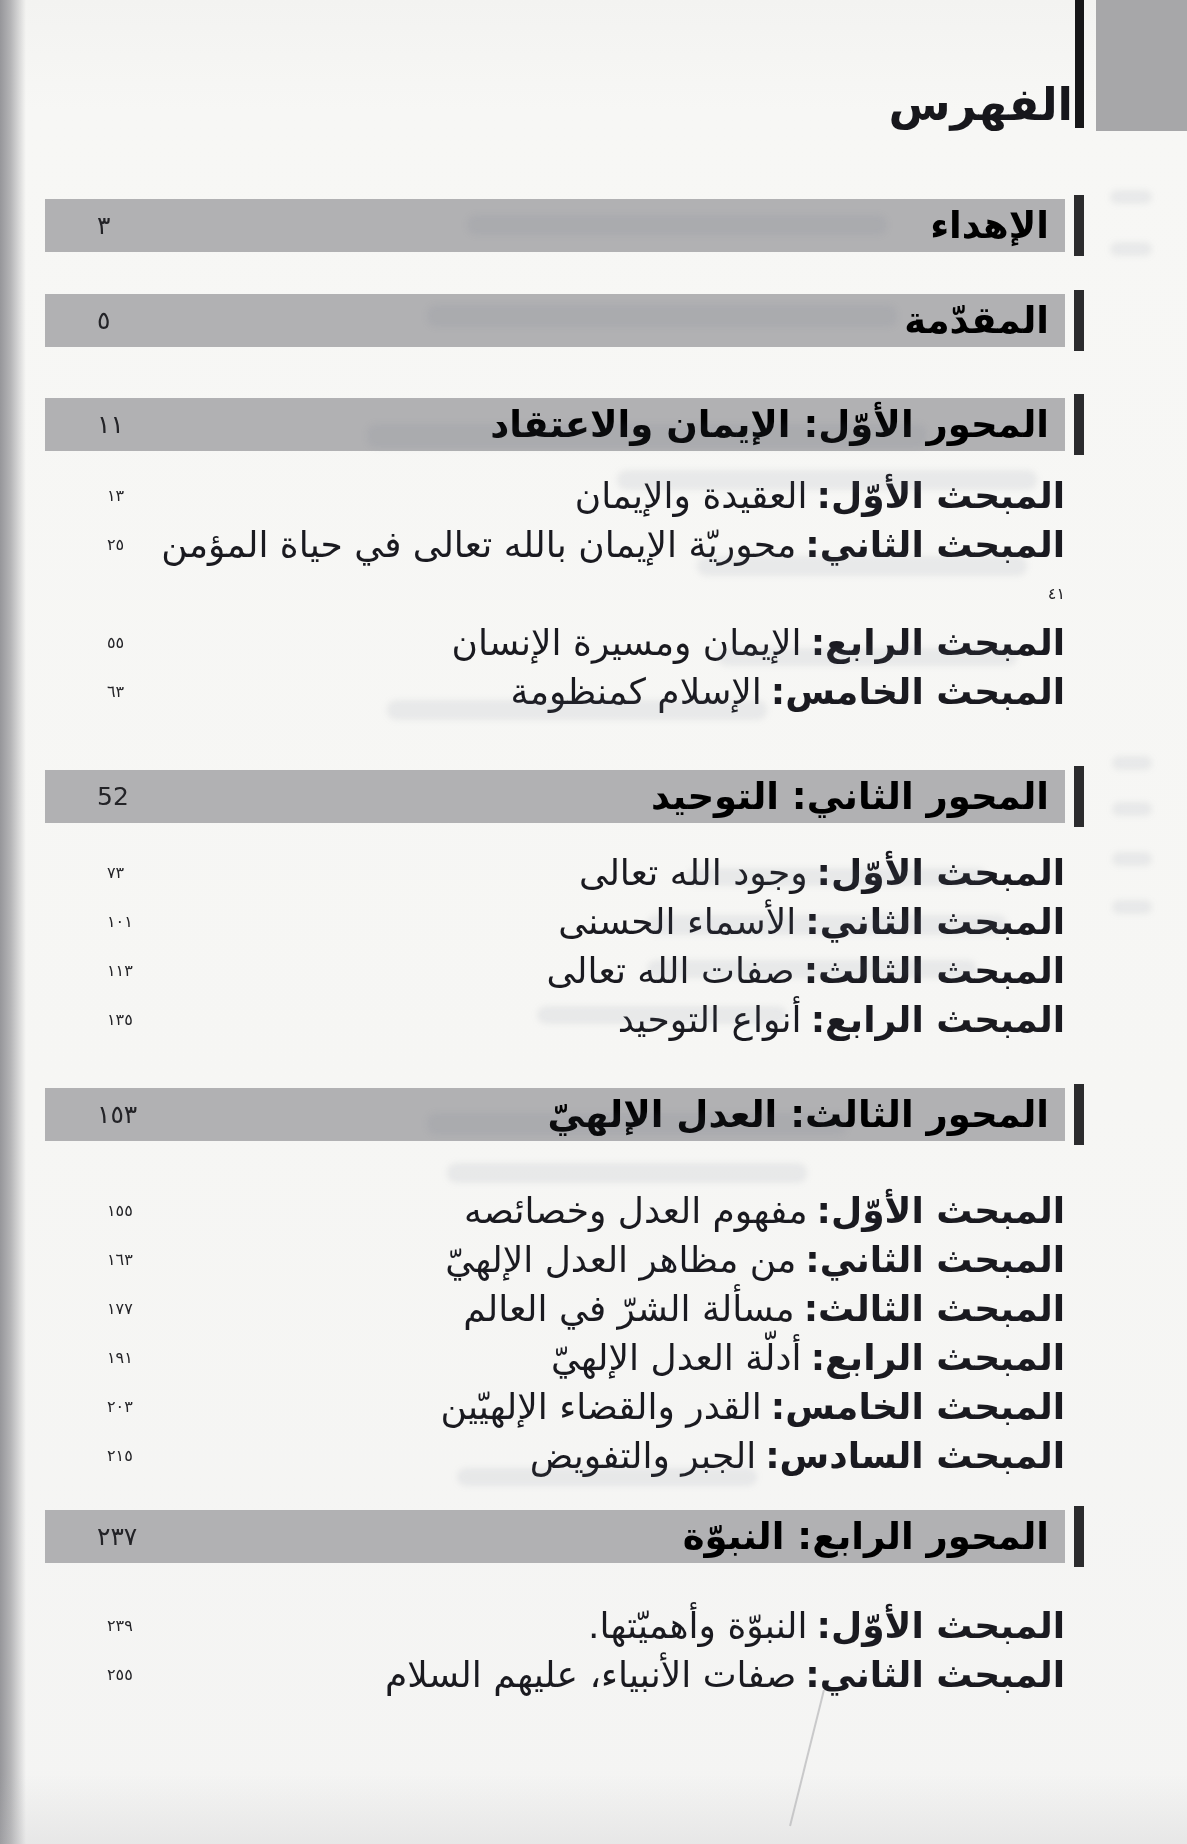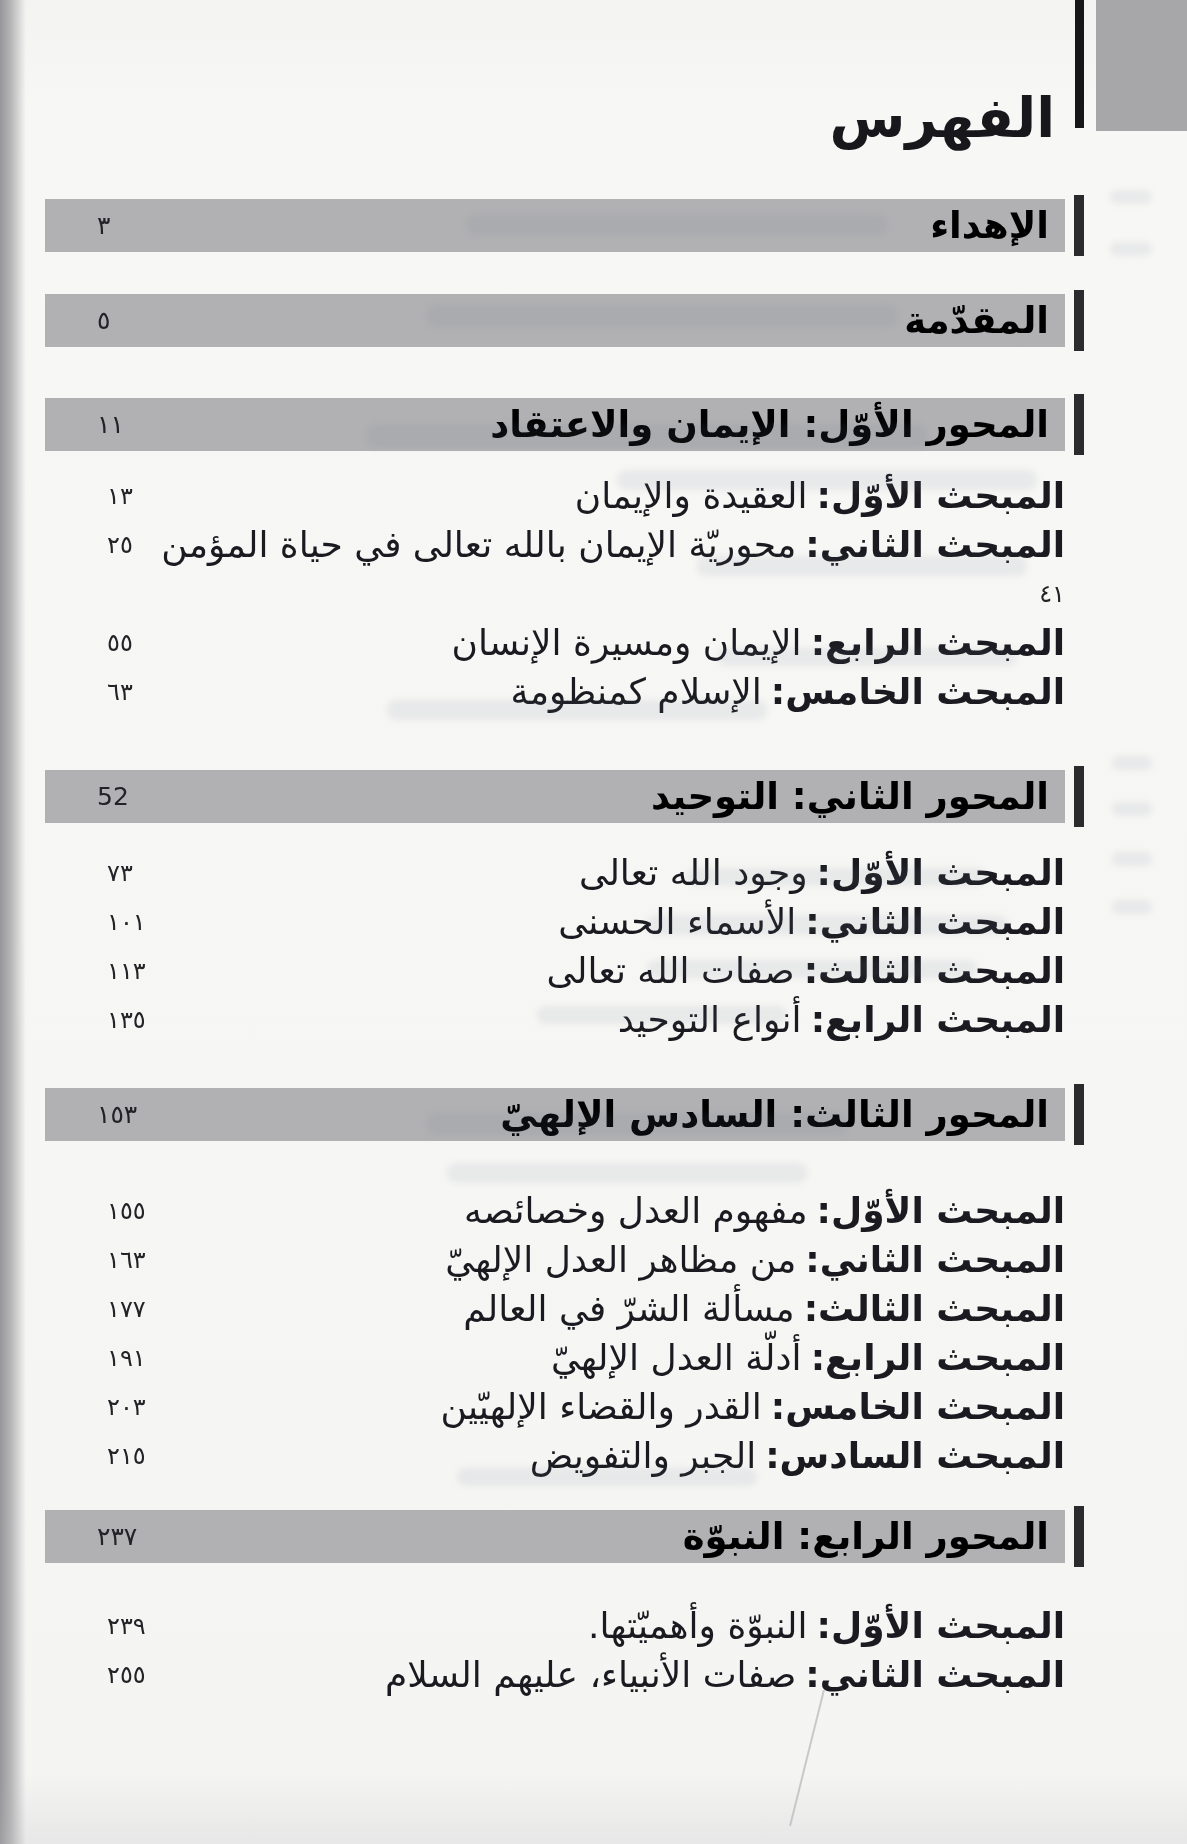--- a/index.html
+++ b/index.html
@@ -20,43 +20,43 @@
   
   .page::after{
     content:"";position:absolute;left:0;right:0;bottom:0;height:70px;
     background:linear-gradient(180deg,rgba(190,190,192,0),rgba(185,185,188,.22));
     pointer-events:none;
   }
   
   .corner-block{position:absolute;top:0;right:0;width:91px;height:131px;background:#a7a7a9;}
   .title-accent{position:absolute;top:0;right:103px;width:9px;height:128px;background:#161618;}
   .page-title{
-    position:absolute;top:48px;right:132px;
-    font-size:55px;font-weight:bold;direction:rtl;line-height:1.2;
+    position:absolute;top:48px;right:114px;
+    font-size:45px;font-weight:bold;direction:rtl;line-height:1.2;
     letter-spacing:0;
   }
   
   .content{position:absolute;left:45px;top:0;width:1020px;}
   
   .hbar{
     position:relative;height:53px;background:#b1b1b3;
     display:flex;direction:rtl;justify-content:space-between;align-items:center;
     padding:0 16px 0 0;box-sizing:border-box;
   }
   .hbar .hbar-label{font-size:37px;font-weight:bold;color:#000000;white-space:nowrap;}
   .hbar .hbar-page{font-size:25px;color:#232327;margin-left:52px;}
   .hbar .accent{position:absolute;right:-19px;top:-4px;bottom:-4px;width:10px;background:#2b2b2d;}
   
   .entry{
     display:flex;direction:rtl;justify-content:space-between;align-items:center;
     height:49px;
   }
   .entry-text{font-size:36px;color:#1a1a20;white-space:nowrap;direction:rtl;}
   .entry-label{font-weight:bold;margin-left:9px;}
-  .entry-page{font-size:24px;color:#232327;margin-left:62px;white-space:nowrap;}
+  .entry-page{font-size:16px;color:#232327;margin-left:62px;white-space:nowrap;}
   
   .m-s0h{margin-top:199px}
   .m-s1h{margin-top:42px}
   .m-s2h{margin-top:51px}
   .m-s2i{margin-top:20px}
   .m-s3h{margin-top:54px}
   .m-s3i{margin-top:25px}
   .m-s4h{margin-top:44px}
   .m-s4i{margin-top:45px}
   .m-s5h{margin-top:30px}
@@ -134,21 +134,21 @@
         <div class="entry">
           <span class="entry-text"><b class="entry-label">المبحث الثالث:</b><span>صفات الله تعالى</span></span>
           <span class="entry-page">١١٣</span>
         </div>
         <div class="entry">
           <span class="entry-text"><b class="entry-label">المبحث الرابع:</b><span>أنواع التوحيد</span></span>
           <span class="entry-page">١٣٥</span>
         </div>
       </div>
       <div class="hbar m-s4h">
-        <span class="hbar-label">المحور الثالث: السادس الإلهيّ</span>
+        <span class="hbar-label">المحور الثالث: العدل الإلهيّ</span>
         <span class="hbar-page">١٥٣</span>
         <span class="accent"></span>
       </div>
       <div class="items m-s4i">
         <div class="entry">
           <span class="entry-text"><b class="entry-label">المبحث الأوّل:</b><span>مفهوم العدل وخصائصه</span></span>
           <span class="entry-page">١٥٥</span>
         </div>
         <div class="entry">
           <span class="entry-text"><b class="entry-label">المبحث الثاني:</b><span>من مظاهر العدل الإلهيّ</span></span>

